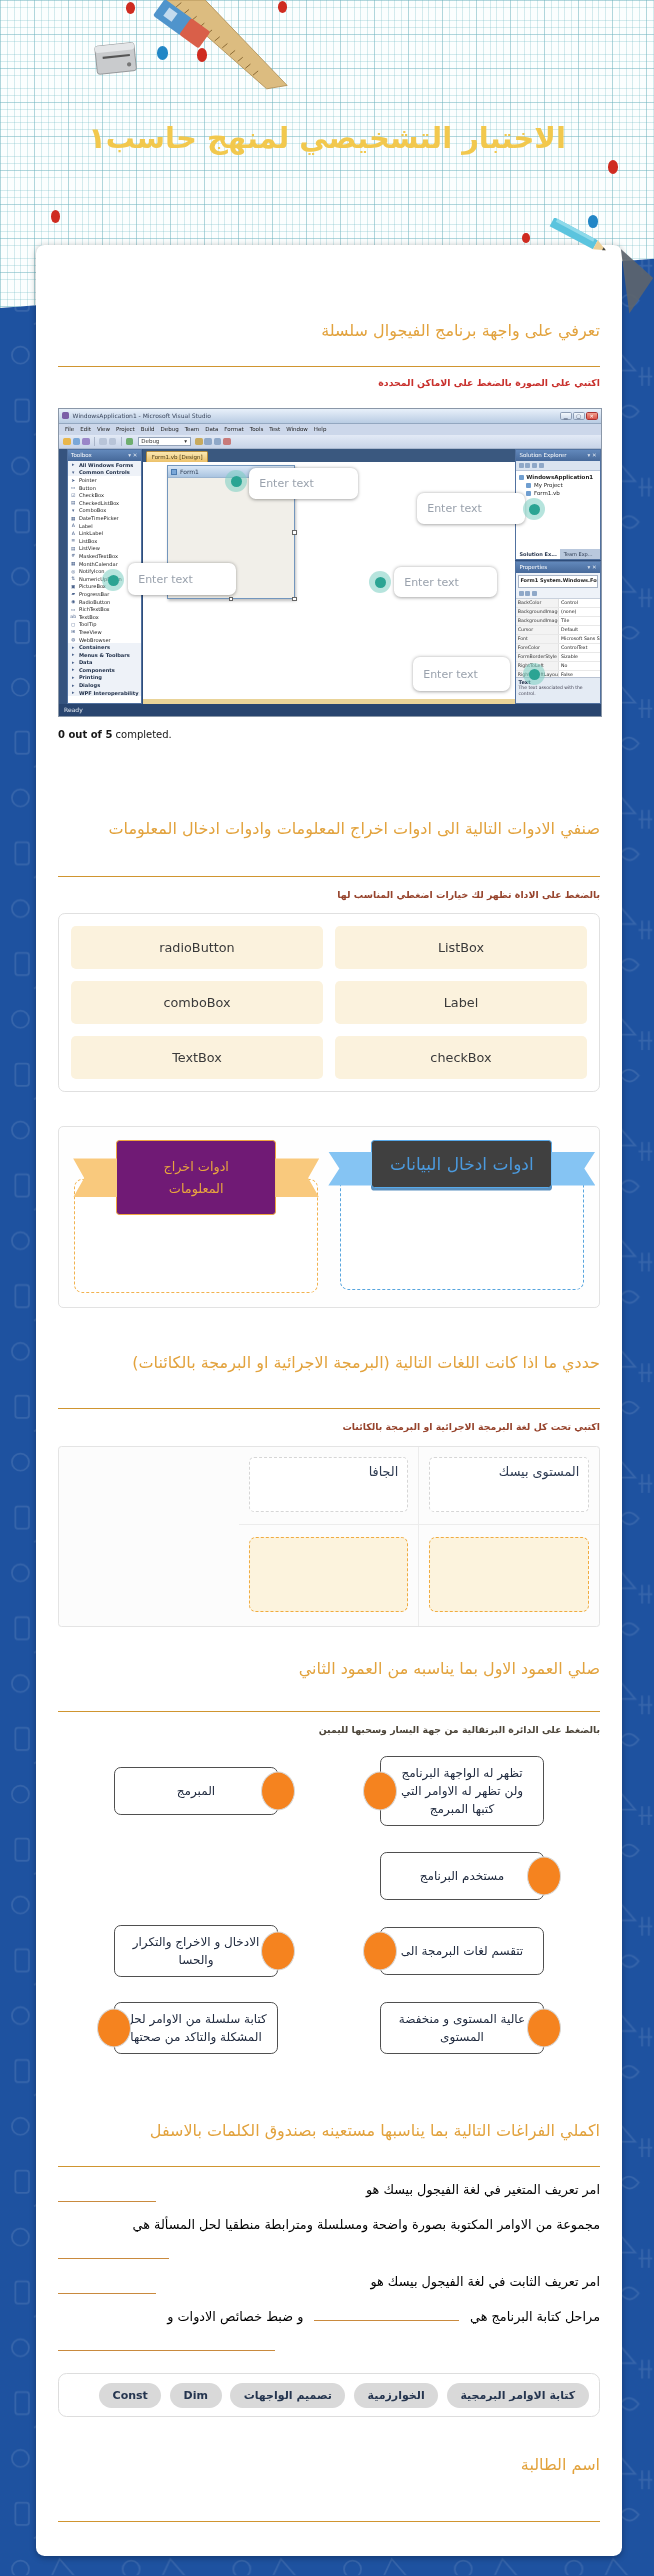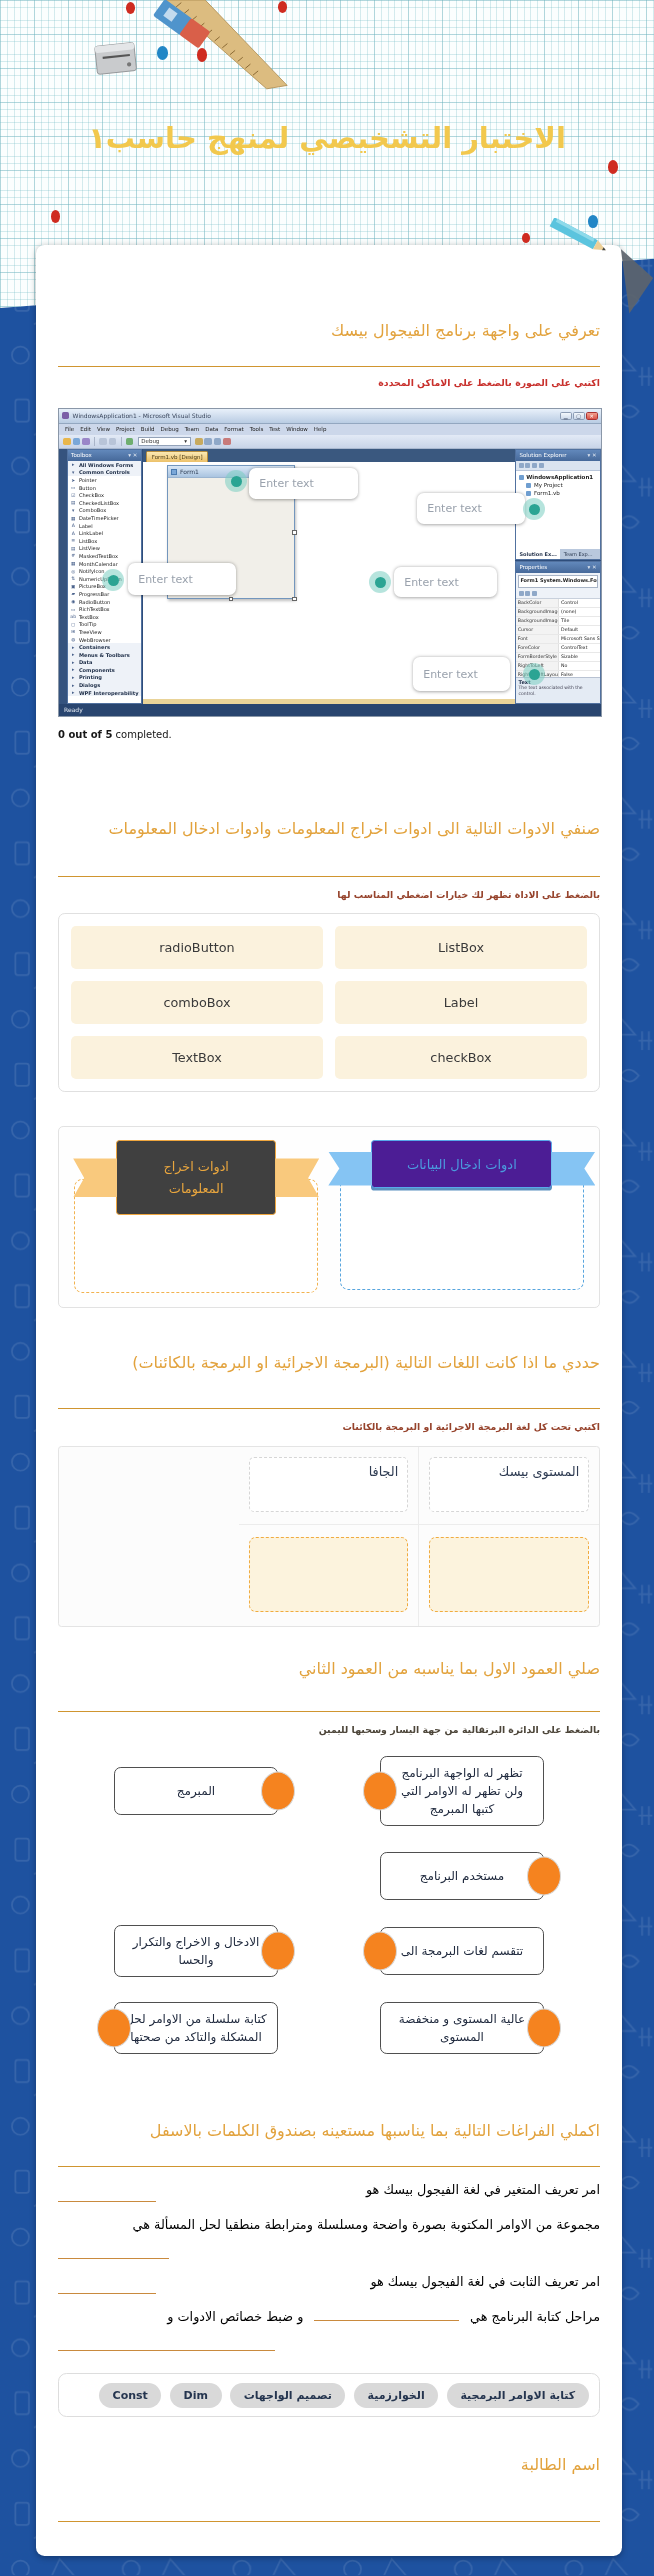--- a/index.html
+++ b/index.html
@@ -148,23 +148,23 @@
   .tools-box{direction:ltr;margin-top:12px;border:0.9px solid #e0e0e0;border-radius:6.8px;background:#fff;
     padding:12px;display:grid;grid-template-columns:1fr 1fr;gap:12px;}
   .tool-btn{height:43px;background:#fbf2dd;border:none;border-radius:5.1px;font-size:12.8px;color:#3a3a3a;
     font-family:"DejaVu Sans",sans-serif;display:flex;align-items:center;justify-content:center;cursor:pointer;}
   
   .ribbon-panel{direction:ltr;margin-top:34px;border:0.9px solid #e2e2e2;border-radius:5.1px;background:#fefefe;
     padding:13.6px 12px;display:flex;gap:15.3px;}
   .ribbon-col{flex:1;display:flex;flex-direction:column;align-items:center;}
   .banner{position:relative;z-index:2;border-radius:3.4px;display:flex;align-items:center;justify-content:center;
     text-align:center;direction:rtl;}
-  .banner.orange{width:158px;height:73px;background:#404040;border:1.7px solid #efa63e;color:#e9a63e;font-size:12.8px;}
+  .banner.orange{width:158px;height:73px;background:#701a75;border:1.7px solid #efa63e;color:#e9a63e;font-size:12.8px;}
   .banner.orange .banner-label{width:102px;line-height:1.7;}
-  .banner.blue{width:179px;height:46px;background:#4c1d95;border:1.7px solid #57a9ea;color:#4b9ade;font-size:13px;
+  .banner.blue{width:179px;height:46px;background:#404040;border:1.7px solid #57a9ea;color:#4b9ade;font-size:17px;
     box-shadow:0 2.6px 0 rgba(61,124,180,.85);}
   .tail{position:absolute;z-index:-1;}
   .banner.orange .tail{width:44px;height:39px;top:17px;background:#f9c97d;}
   .banner.blue .tail{width:44px;height:34px;top:10.2px;background:#85c4f3;}
   .tail.tl{left:-44px;clip-path:polygon(0 0,100% 0,100% 100%,0 100%,25% 50%);}
   .tail.tr{right:-44px;clip-path:polygon(0 0,100% 0,75% 50%,100% 100%,0 100%);}
   .dropzone{width:calc(100% - 6.8px);height:114px;border-radius:8.5px;background:#fff;z-index:1;box-sizing:border-box;}
   .dropzone.orange-dz{margin-top:-36px;border:1.7px dashed #f2b24e;}
   .dropzone.blue-dz{margin-top:-12px;border:1.7px dashed #58a5de;}
   
@@ -270,21 +270,21 @@
 <div class="dot d5"></div>
 <div class="dot d6"></div>
 <div class="dot d7"></div>
 <div class="dot d8"></div>
 
 <div class="page-title">الاختبار التشخيصي لمنهج حاسب١</div>
 
 <div class="card">
 <div class="inner">
 
-  <h2 class="sec-title mt88">تعرفي على واجهة برنامج الفيجوال بيسك</h2>
+  <h2 class="sec-title mt88">تعرفي على واجهة برنامج الفيجوال سلسلة</h2>
   <hr class="sep sep1">
   <p class="instr red">اكتبي على الصورة بالضغط على الاماكن المحددة</p>
 
   <div class="vsmock">
     <div class="vs-titlebar">
       <span class="vs-appico"></span>
       <span class="vs-title">WindowsApplication1 - Microsoft Visual Studio</span>
       <span class="vs-winbtns">
         <span class="vs-winbtn">▁</span>
         <span class="vs-winbtn">▢</span>

